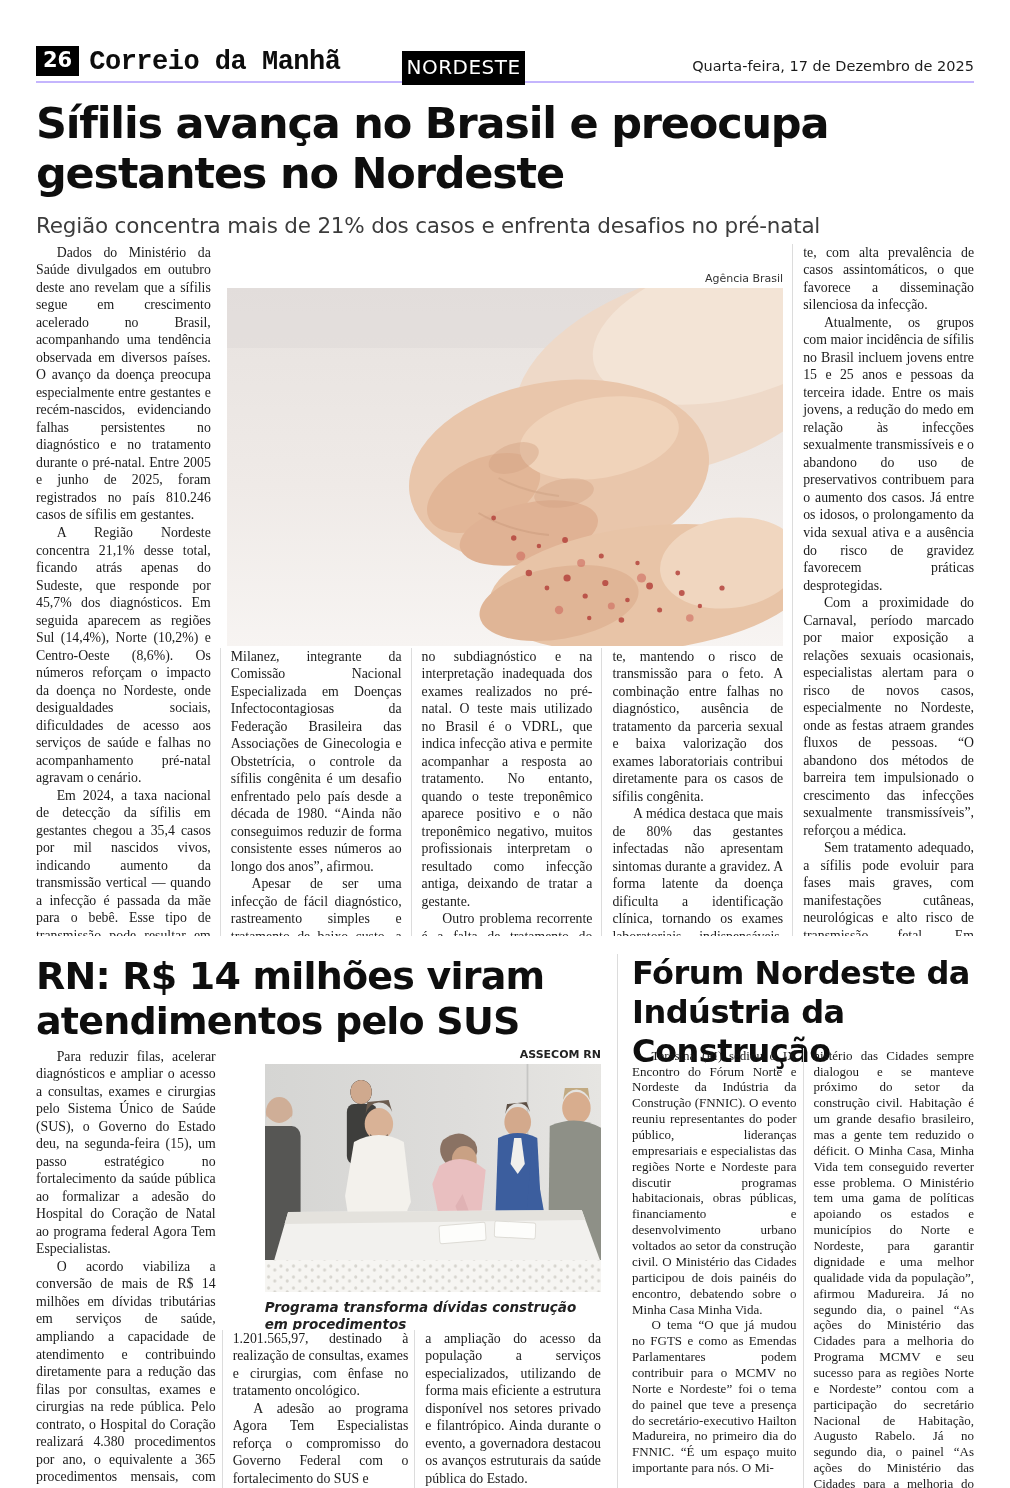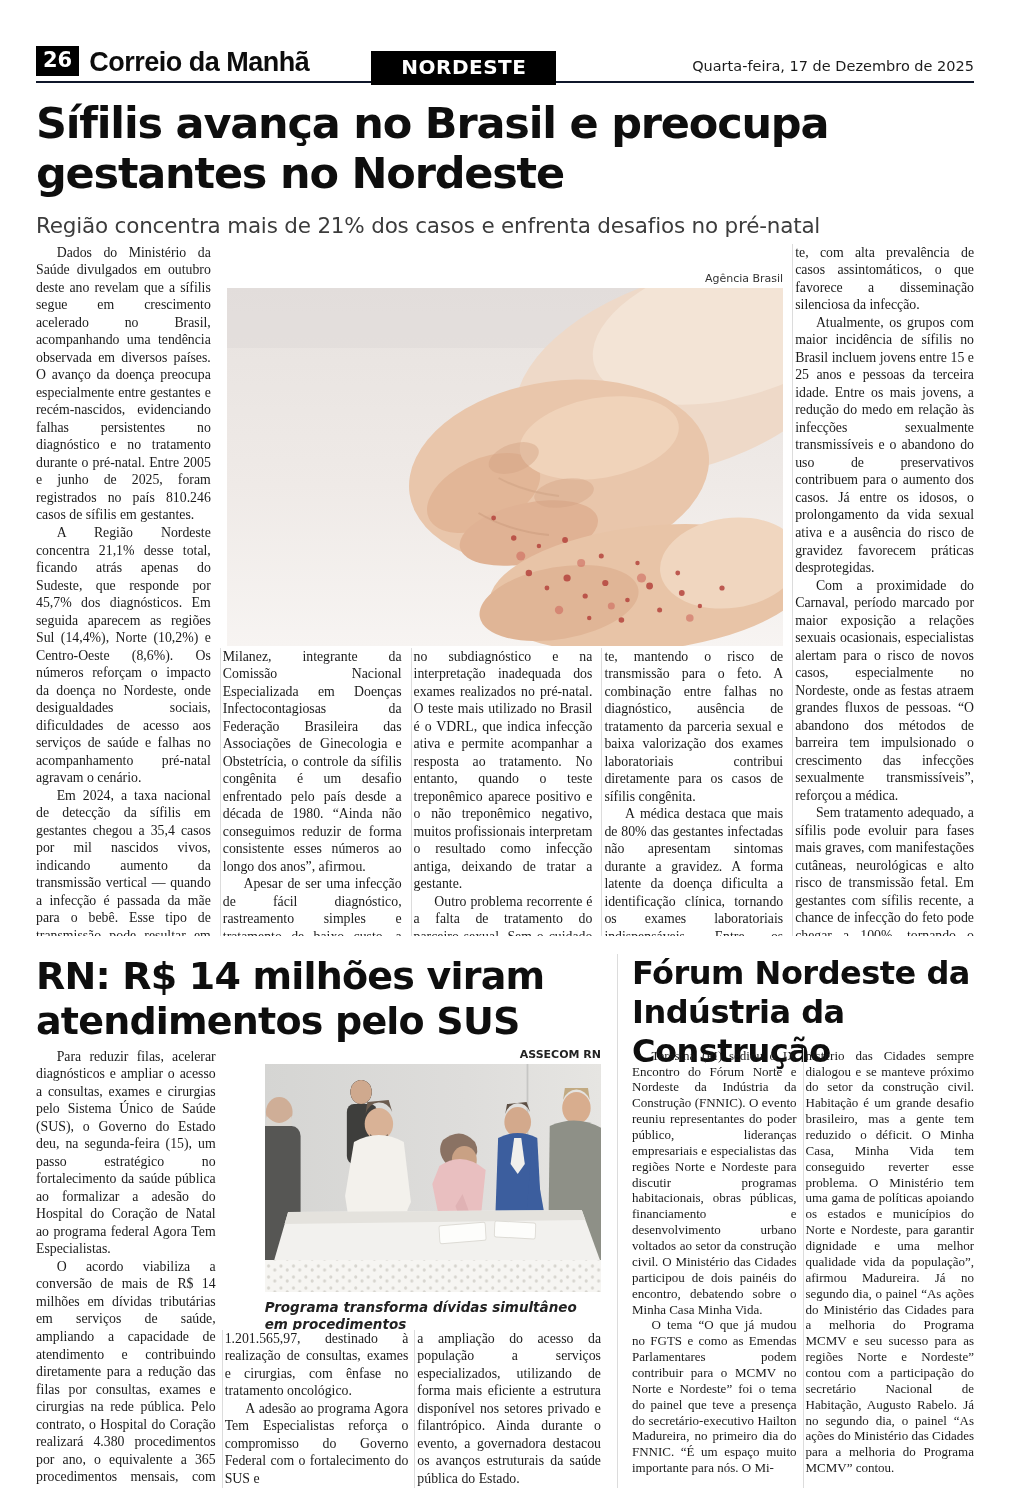--- a/index.html
+++ b/index.html
@@ -2,39 +2,39 @@
 <html lang="pt-BR"><head>
 <meta charset="utf-8">
 <style>
   html,body{margin:0;padding:0;background:#ffffff;}
   .page{
     position:relative;width:1010px;height:1488px;overflow:hidden;
     box-sizing:border-box;padding:42px 36px 0;background:#fff;
     font-family:"Liberation Serif",serif;color:#1a1a1a;
   }
   
-  .hdr{display:flex;align-items:flex-end;border-bottom:2px solid #0f172a;padding-bottom:5px;position:relative;}
+  .hdr{display:flex;align-items:flex-end;border-bottom:2px solid #c4b5fd;padding-bottom:5px;position:relative;}
   .pagenum{background:#000;color:#fff;font-family:"DejaVu Sans",sans-serif;font-weight:bold;
     font-size:21px;line-height:1;padding:4px 7px 5px;}
-  .masthead{font-family:Liberation Sans, sans-serif;font-weight:bold;font-size:27px;line-height:1;
+  .masthead{font-family:Liberation Mono, monospace;font-weight:bold;font-size:27px;line-height:1;
     letter-spacing:-0.5px;margin-left:10px;color:#0d0d0d;}
-  .sectionbox{background:#000;color:#fff;font-family:"DejaVu Sans",sans-serif;font-weight:bold;
-    font-size:20px;line-height:1;letter-spacing:0.5px;padding:6px 30px 8px;margin-left:62px;
+  .sectionbox{background:#000;color:#fff;font-family:"DejaVu Sans",sans-serif;font-weight:normal;
+    font-size:20px;line-height:1;letter-spacing:0.5px;padding:6px 4px 8px;margin-left:62px;
     position:relative;bottom:-9px;}
   .hdate{margin-left:auto;font-family:"DejaVu Sans",sans-serif;font-size:14.5px;color:#1c1c1c;padding-bottom:2px;}
   
   .a1-headline{font-family:"DejaVu Sans",sans-serif;font-weight:bold;font-size:43px;line-height:1.16;
     letter-spacing:-1.2px;color:#0e0e0e;margin:16px 0 14px;}
   .deck{font-family:"DejaVu Sans",sans-serif;font-size:21.5px;color:#3c3c3c;margin:0 0 6px;letter-spacing:-0.2px;}
   .a1-grid{display:grid;grid-template-columns:repeat(5,1fr);grid-template-rows:404px auto;
     column-gap:16px;height:692px;overflow:hidden;margin-top:2px;}
   .bodycol{font-size:13.8px;line-height:1.27;text-align:justify;hyphens:auto;-webkit-hyphens:auto;overflow:hidden;}
   .para{margin:0;text-indent:1.5em;}
   .para.cont{text-indent:0;}
-  .vr{border-left:1px solid #dcdcdc;padding-left:2px;margin-left:-7px;}
+  .vr{border-left:1px solid #dcdcdc;padding-left:10px;margin-left:-7px;}
   .c-full{grid-row:1/3;}
   .photo-block{grid-column:2/5;grid-row:1;overflow:hidden;margin-top:28px;}
   .credit{font-family:"DejaVu Sans",sans-serif;font-size:11px;color:#333;text-align:right;line-height:1.2;margin-bottom:3px;}
   .credit.bold{font-weight:bold;color:#222;}
   .photo{width:100%;display:block;background:#e9e5e2;}
   .photo svg{display:block;width:100%;height:100%;}
   .caption{font-family:"DejaVu Sans",sans-serif;font-style:italic;font-weight:600;font-size:13.5px;
     color:#222;margin-top:7px;line-height:1.25;}
   
   .bottom{display:grid;grid-template-columns:565px 1fr;column-gap:16px;margin-top:18px;height:540px;overflow:hidden;}
@@ -227,21 +227,21 @@
               <path d="M320 62 q30 -12 58 2 l4 140 -64 0 z" fill="#8e9087"></path>
 
               <path d="M0 228 L26 148 L356 146 L378 200 L378 228 Z" fill="#f2f1ee"></path>
               <path d="M26 148 L356 146 L360 156 L22 160 Z" fill="#e4e2dd"></path>
               <rect x="0" y="196" width="378" height="32" fill="url(#lace)"></rect>
 
               <rect x="196" y="160" width="52" height="18" rx="2" fill="#fdfdfb" stroke="#dddbd5" transform="rotate(-4 222 169)"></rect>
               <rect x="258" y="158" width="46" height="16" rx="2" fill="#fdfdfb" stroke="#dddbd5" transform="rotate(3 281 166)"></rect>
             </svg>
           </div>
-          <div class="caption">Programa transforma dívidas simultâneo em procedimentos</div>
+          <div class="caption">Programa transforma dívidas construção em procedimentos</div>
         </div>
 
         <div class="bodycol vr" style="grid-row:2;grid-column:2;">
             <p class="para cont">1.201.565,97, destinado à realização de consultas, exames e cirurgias, com ênfase no tratamento oncológico.</p>
             <p class="para">A adesão ao programa Agora Tem Especialistas reforça o compromisso do Governo Federal com o fortalecimento do SUS e</p>
           </div>
         <div class="bodycol vr" style="grid-row:2;grid-column:3;">
             <p class="para cont">a ampliação do acesso da população a serviços especializados, utilizando de forma mais eficiente a estrutura disponível nos setores privado e filantrópico. Ainda durante o evento, a governadora destacou os avanços estruturais da saúde pública do Estado.</p>
           </div>
       </div>

